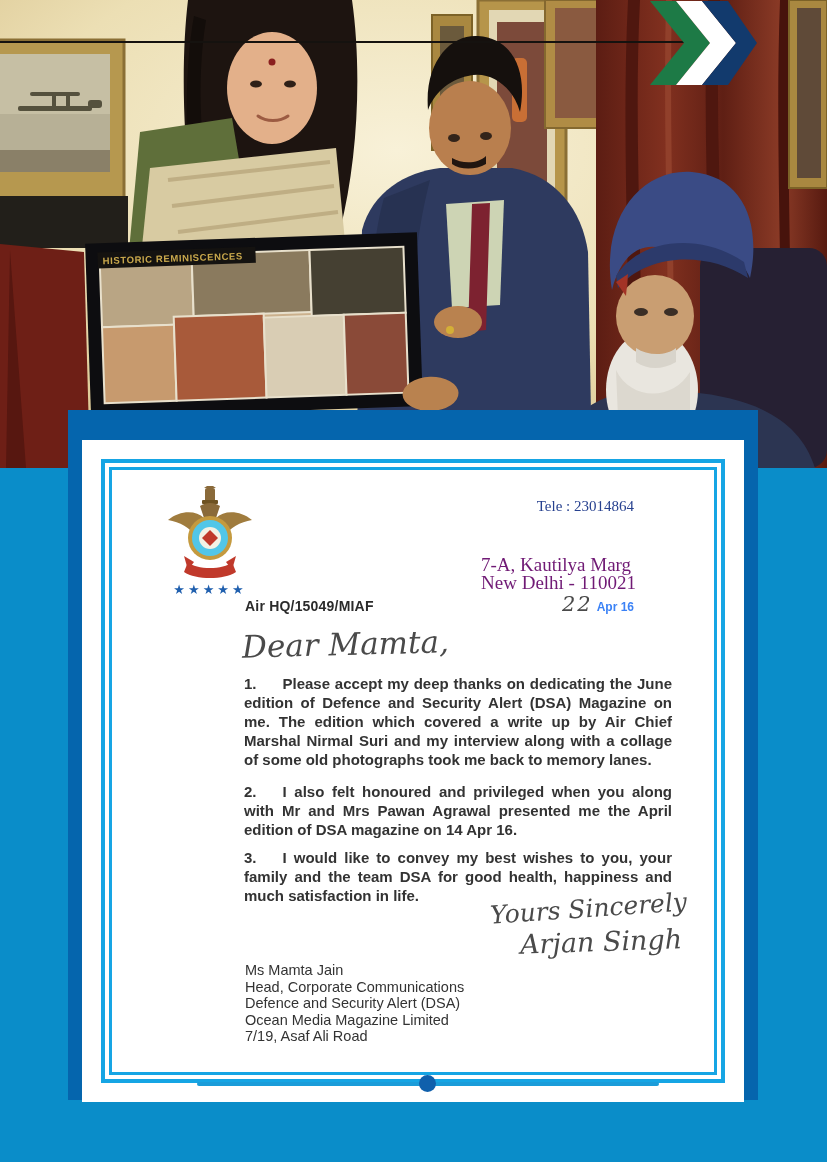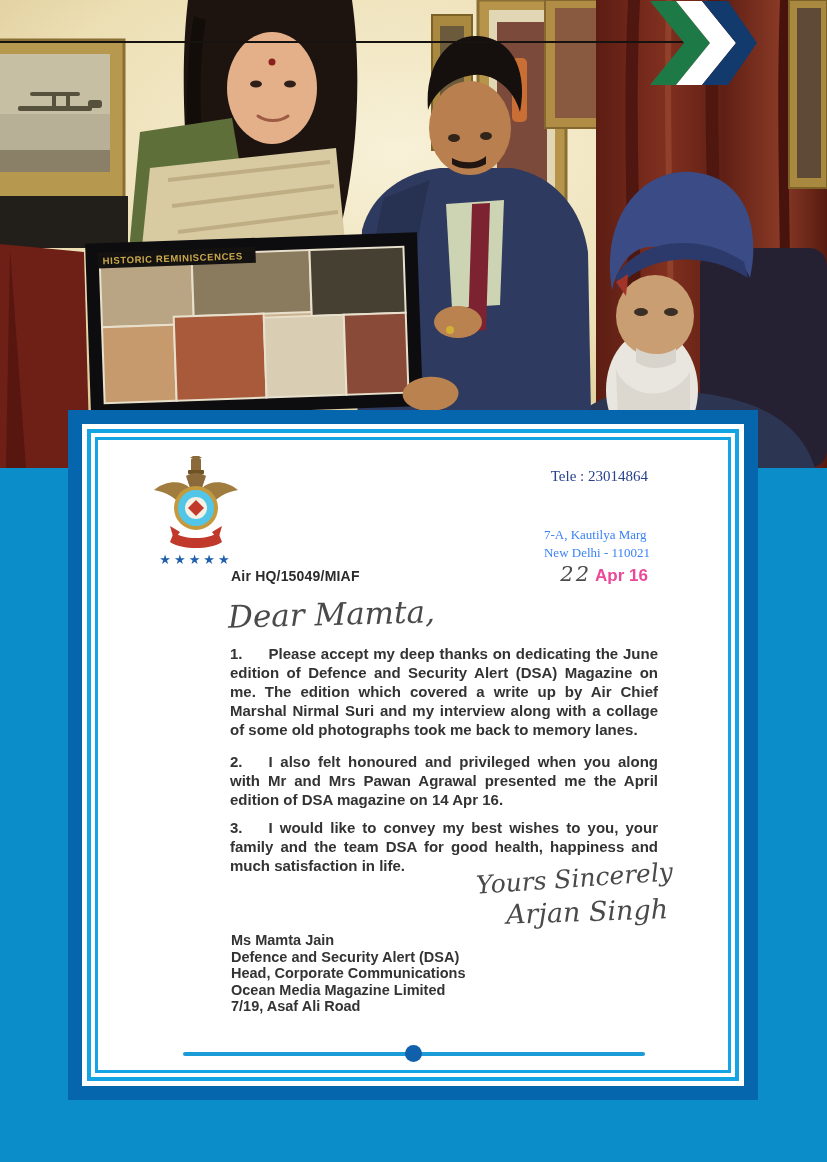--- a/index.html
+++ b/index.html
@@ -3,41 +3,41 @@
 <meta charset="utf-8">
 <style>
   html,body{margin:0;padding:0;background:#333;}
   .page{position:relative;width:827px;height:1162px;margin:0 auto;background:#0a8dc9;overflow:hidden;font-family:"Liberation Sans",sans-serif;}
   
   .photo{position:absolute;left:0;top:0;width:827px;height:468px;}
   .topline{position:absolute;left:0;top:41px;width:684px;height:2px;background:#15120f;z-index:3;}
   .chevron{position:absolute;left:650px;top:0;width:110px;height:86px;z-index:4;}
   
   .card{position:absolute;left:68px;top:410px;width:690px;height:690px;background:#0565ad;box-sizing:border-box;padding:14px;z-index:5;}
-  .card-w{background:#ffffff;width:100%;height:100%;box-sizing:border-box;padding:5px;}
+  .card-w{background:#ffffff;width:100%;height:100%;box-sizing:border-box;padding:19px;margin-top:16px;}
   .card-b1{border:4px solid #16a5e4;width:100%;height:100%;box-sizing:border-box;padding:4px;}
   .card-b2{border:3px solid #16a5e4;width:100%;height:100%;box-sizing:border-box;background:#fff;}
   .paper{position:relative;width:100%;height:100%;background:#fff;}
   .tele{position:absolute;top:28px;right:80px;font-family:"Liberation Serif",serif;font-size:15px;color:#27418f;}
   .crest{position:absolute;left:52px;top:16px;}
   .stars{position:absolute;left:46px;top:112px;width:104px;text-align:center;color:#1f5fae;font-size:13px;letter-spacing:3px;}
   .script-title{position:absolute;left:142px;top:50px;font-family:"DejaVu Serif",serif;font-style:italic;font-size:17.5px;color:#3b4da0;white-space:nowrap;}
-  .addr{position:absolute;top:86px;right:78px;font-family:"Liberation Serif",serif;font-size:13px;color:#3b82f6;line-height:18px;}
+  .addr{position:absolute;top:86px;right:78px;font-family:"Liberation Serif",serif;font-size:19px;color:#701a75;line-height:18px;}
   .ref{position:absolute;left:133px;top:128px;font-size:14px;font-weight:bold;color:#2b2b2b;letter-spacing:.2px;}
   .daterow{position:absolute;top:122px;right:80px;display:flex;align-items:baseline;gap:4px;}
   .hand{font-family:"DejaVu Serif",serif;font-style:italic;color:#4a4a4a;}
   .hand22{font-size:21px;letter-spacing:2px;}
-  .dateprint{font-size:17px;font-weight:bold;color:#ec4899;}
+  .dateprint{font-size:12px;font-weight:bold;color:#3b82f6;}
   .salutation{position:absolute;left:130px;top:156px;font-size:31px;transform:rotate(-1.5deg);}
   .para{position:absolute;left:132px;width:428px;font-size:15px;font-weight:bold;color:#333;line-height:19px;text-align:justify;margin:0;}
   .p1{top:204px;} .p2{top:312px;} .p3{top:378px;}
   .pgap{display:inline-block;width:26px;}
   .closing{position:absolute;left:378px;top:424px;font-size:25px;transform:rotate(-4deg);}
   .signature{position:absolute;left:408px;top:456px;font-size:27px;transform:rotate(-2deg);}
-  .recipient{position:absolute;left:133px;top:492px;font-size:14.5px;font-weight:bold;color:#333;line-height:16.5px;}
+  .recipient{position:absolute;left:133px;top:492px;font-size:14.5px;font-weight:normal;color:#333;line-height:16.5px;}
   .rule{position:absolute;left:85px;top:612px;width:462px;height:4px;background:#1b9cd9;border-radius:2px;}
   .rule-dot{position:absolute;left:307px;top:605px;width:17px;height:17px;border-radius:50%;background:#1060ac;}
 </style>
 </head>
 <body>
 
 <div class="page">
 
   <div class="photo">
     <svg width="827" height="468" viewBox="0 0 827 468">
@@ -225,22 +225,22 @@
 
             <p class="para p1"><span>1.</span><span class="pgap"></span><span>Please accept my deep thanks on dedicating the June edition of Defence and Security Alert (DSA) Magazine on me. The edition which covered a write up by Air Chief Marshal Nirmal Suri and my interview along with a collage of some old photographs took me back to memory lanes.</span></p>
             <p class="para p2"><span>2.</span><span class="pgap"></span><span>I also felt honoured and privileged when you along with Mr and Mrs Pawan Agrawal presented me the April edition of DSA magazine on 14 Apr 16.</span></p>
             <p class="para p3"><span>3.</span><span class="pgap"></span><span>I would like to convey my best wishes to you, your family and the team DSA for good health, happiness and much satisfaction in life.</span></p>
 
             <div class="closing hand">Yours Sincerely</div>
             <div class="signature hand">Arjan Singh</div>
 
             <div class="recipient">
               <div>Ms Mamta Jain</div>
+              <div>Head, Corporate Communications</div>
               <div>Defence and Security Alert (DSA)</div>
-              <div>Head, Corporate Communications</div>
               <div>Ocean Media Magazine Limited</div>
               <div>7/19, Asaf Ali Road</div>
             </div>
 
             <div class="rule"></div>
             <div class="rule-dot"></div>
 
           </div>
         </div>
       </div>

